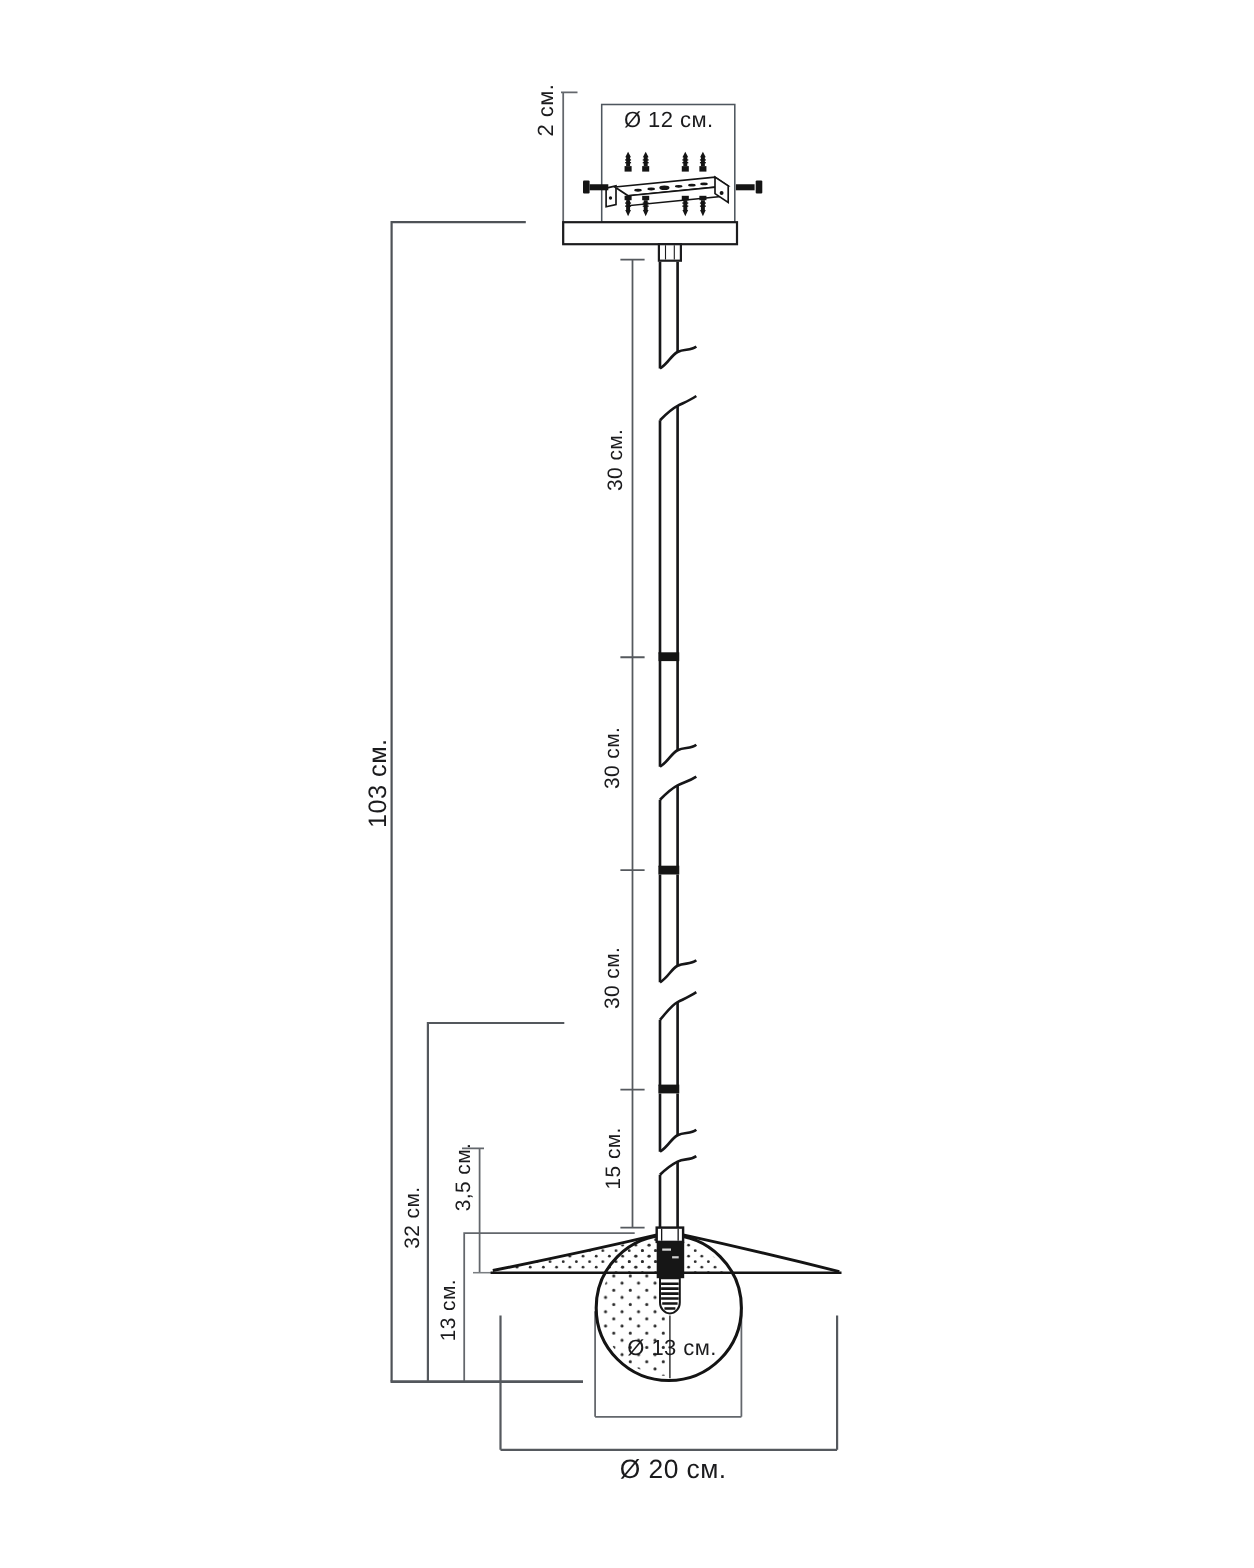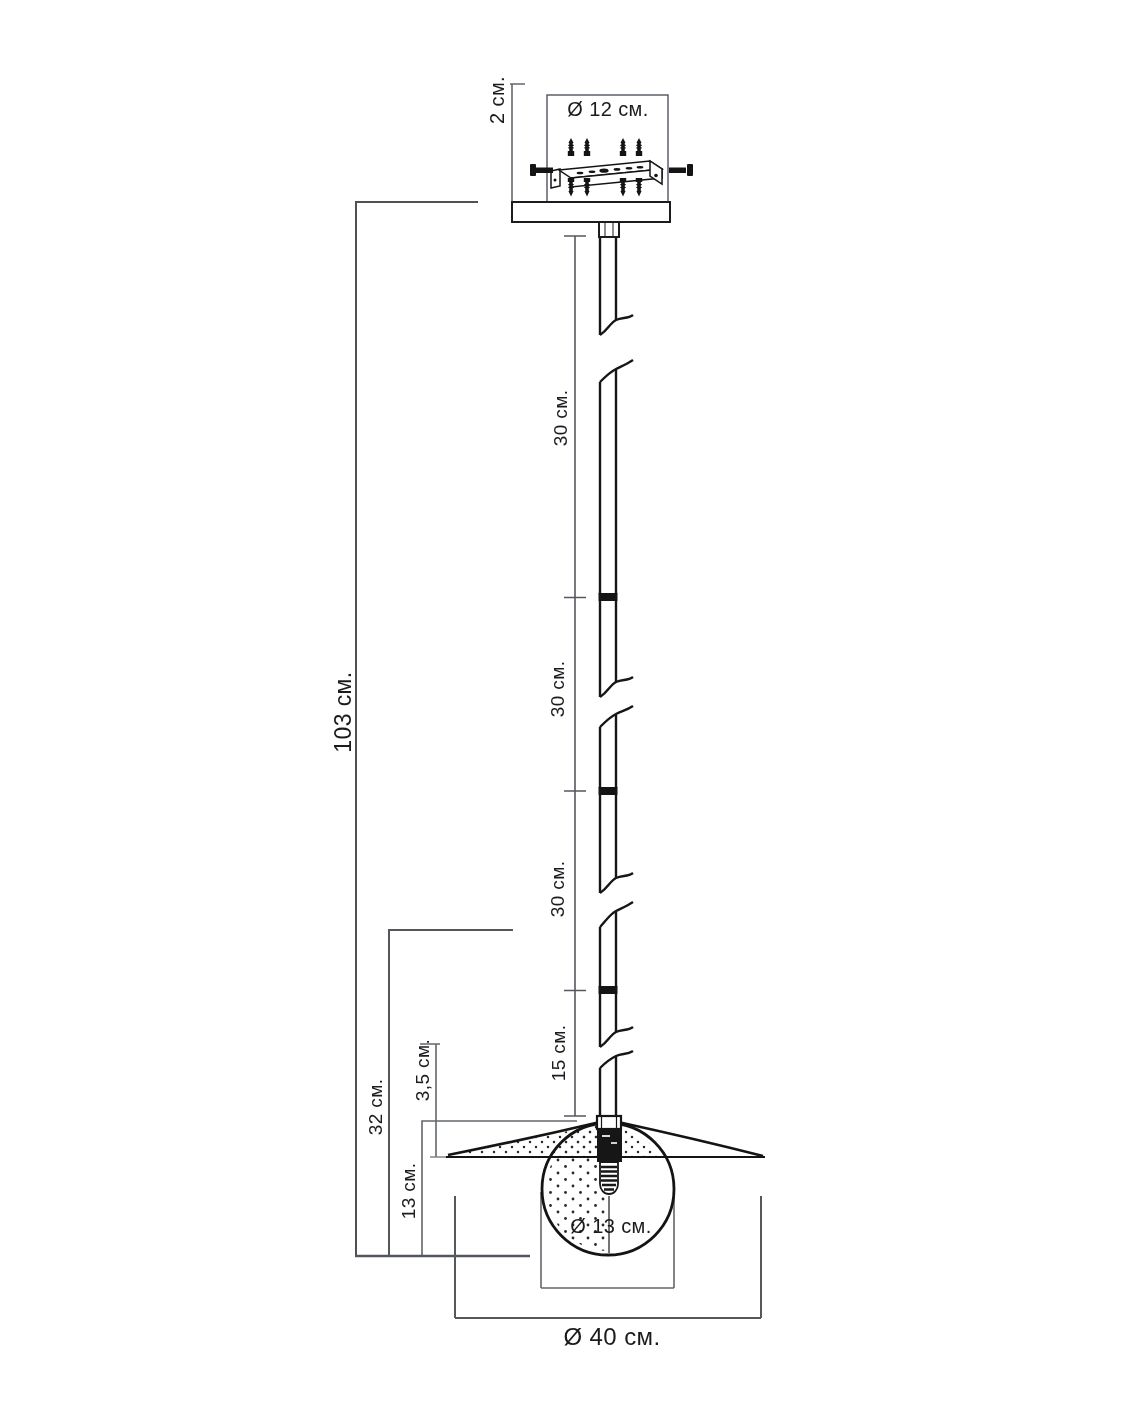--- a/index.html
+++ b/index.html
@@ -198,15 +198,15 @@
   <div class="lbl v" style="left:557px;top:689px;">30 см.</div>
   <div class="lbl v" style="left:557px;top:889px;">30 см.</div>
   <div class="lbl v" style="left:558px;top:1053px;">15 см.</div>
 
   <div class="lbl big v" style="left:343px;top:712px;">103 см.</div>
   <div class="lbl v" style="left:375px;top:1107px;">32 см.</div>
   <div class="lbl v" style="left:422px;top:1070px;">3,5 см.</div>
   <div class="lbl v" style="left:408px;top:1191px;">13 см.</div>
 
   <div class="lbl mid" style="left:611px;top:1226px;">Ø 13 см.</div>
-  <div class="lbl big" style="left:612px;top:1337px;font-size:24px;">Ø 40 см.</div>
+  <div class="lbl big" style="left:612px;top:1337px;font-size:24px;">Ø 20 см.</div>
 
 </div>
 
 </body></html>

